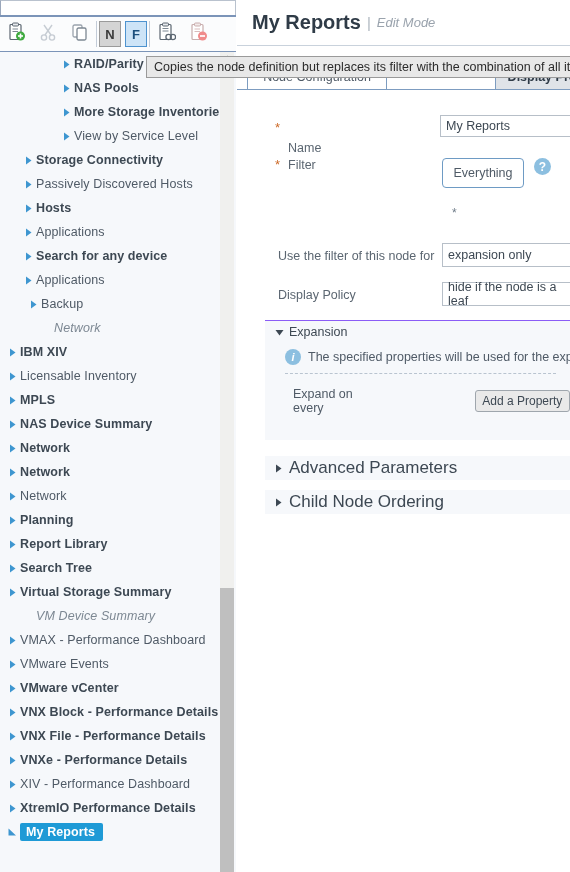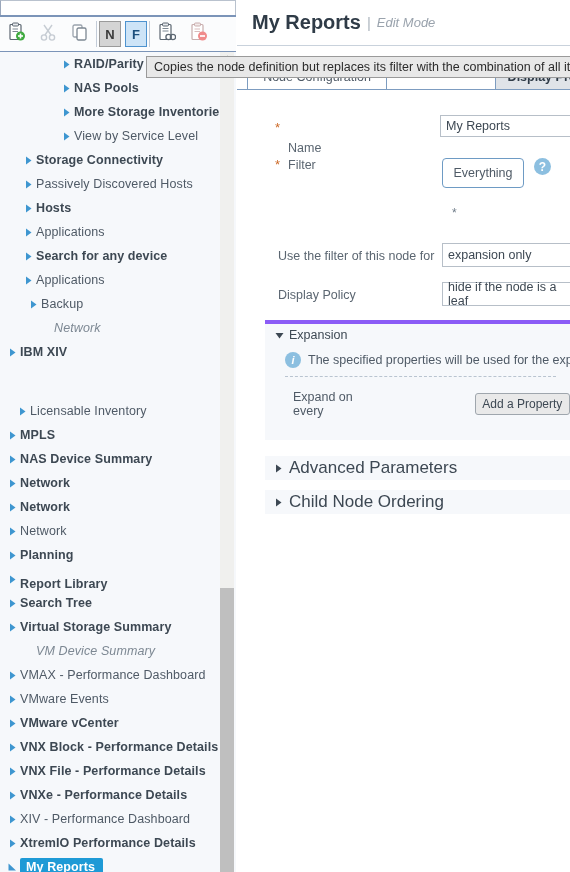--- a/index.html
+++ b/index.html
@@ -176,21 +176,21 @@
     font-size: 12px; font-weight: bold;
     display: flex; align-items: center; justify-content: center;
     cursor: pointer;
   }
   .filter-star { font-size: 12px; color: #6f7c89; }
 
   
   .accordion {
     position: absolute; left: 28px; right: 0;
     background: #f6f8fb;
-    border-top: 4px solid #8b5cf6;
+    border-top: 1px solid #8b5cf6;
   }
   .acc-head {
     height: 22px; display: flex; align-items: center;
     padding-left: 10px; font-size: 12.5px; color: #3d4853; cursor: pointer;
   }
   .acc-caret { width: 14px; display: flex; align-items: center; }
   .acc-body { position: relative; }
   .info-line {
     display: flex; align-items: center; gap: 7px;
     padding: 6px 0 6px 20px;
@@ -414,21 +414,21 @@
             <span class="tree-label">Network</span>
           </div>
           <div class="tree-row bold" style="padding-left: 4px;">
             <span class="caret">
               <svg width="7" height="9" viewBox="0 0 7 9">
                 <polygon points="1,0.5 6.5,4.5 1,8.5" fill="#3e96d0"></polygon>
               </svg>
             </span>
             <span class="tree-label">IBM XIV</span>
           </div>
-          <div class="tree-row" style="padding-left: 14px; margin-top: 35px;">
+          <div class="tree-row" style="padding-left: 4px;">
             <span class="caret">
               <svg width="7" height="9" viewBox="0 0 7 9">
                 <polygon points="1,0.5 6.5,4.5 1,8.5" fill="#3e96d0"></polygon>
               </svg>
             </span>
             <span class="tree-label">Licensable Inventory</span>
           </div>
           <div class="tree-row bold" style="padding-left: 4px;">
             <span class="caret">
               <svg width="7" height="9" viewBox="0 0 7 9">
@@ -470,21 +470,21 @@
             <span class="tree-label">Network</span>
           </div>
           <div class="tree-row bold" style="padding-left: 4px;">
             <span class="caret">
               <svg width="7" height="9" viewBox="0 0 7 9">
                 <polygon points="1,0.5 6.5,4.5 1,8.5" fill="#3e96d0"></polygon>
               </svg>
             </span>
             <span class="tree-label">Planning</span>
           </div>
-          <div class="tree-row bold" style="padding-left: 4px; align-items: flex-end;">
+          <div class="tree-row bold" style="padding-left: 4px;">
             <span class="caret">
               <svg width="7" height="9" viewBox="0 0 7 9">
                 <polygon points="1,0.5 6.5,4.5 1,8.5" fill="#3e96d0"></polygon>
               </svg>
             </span>
             <span class="tree-label">Report Library</span>
           </div>
           <div class="tree-row bold" style="padding-left: 4px;">
             <span class="caret">
               <svg width="7" height="9" viewBox="0 0 7 9">

